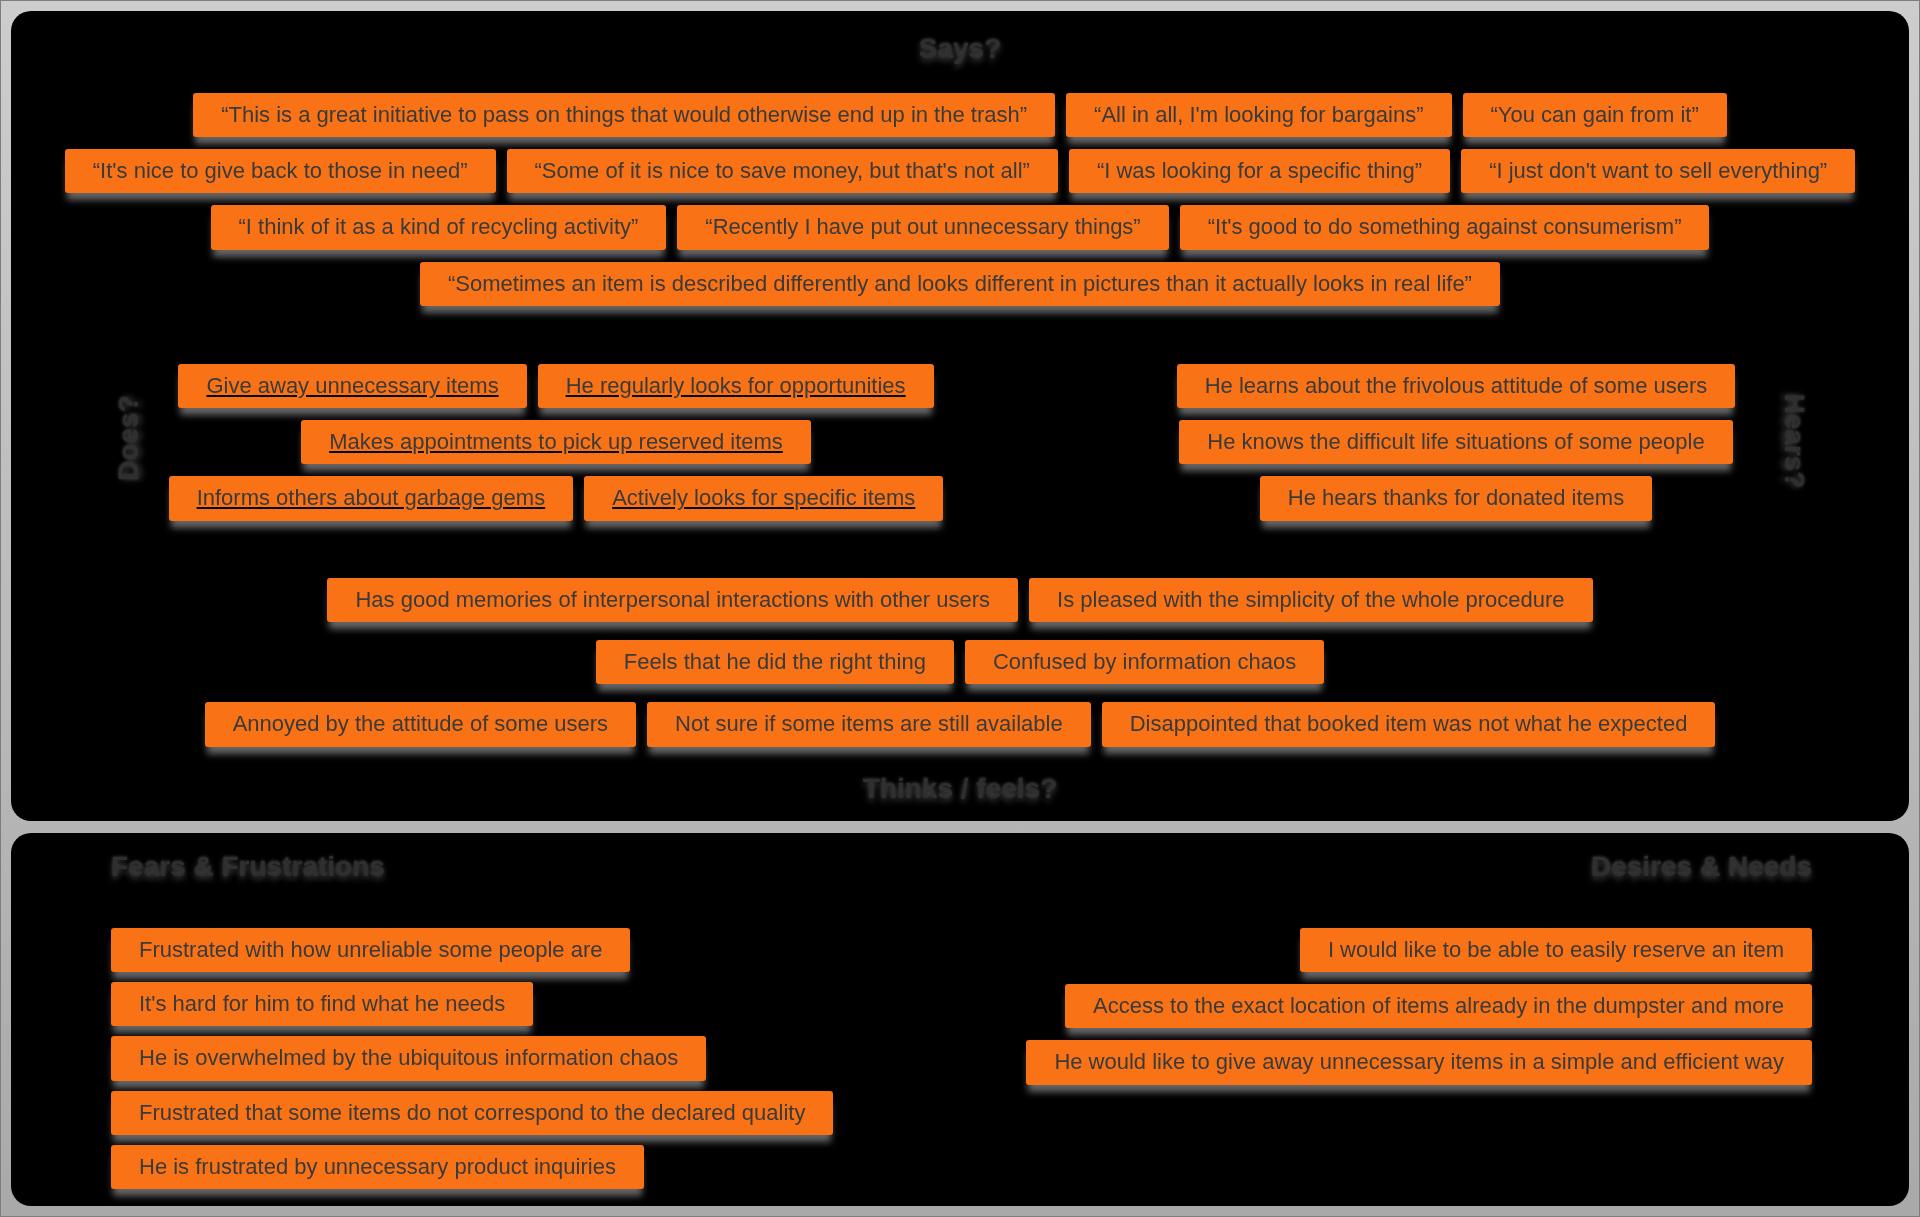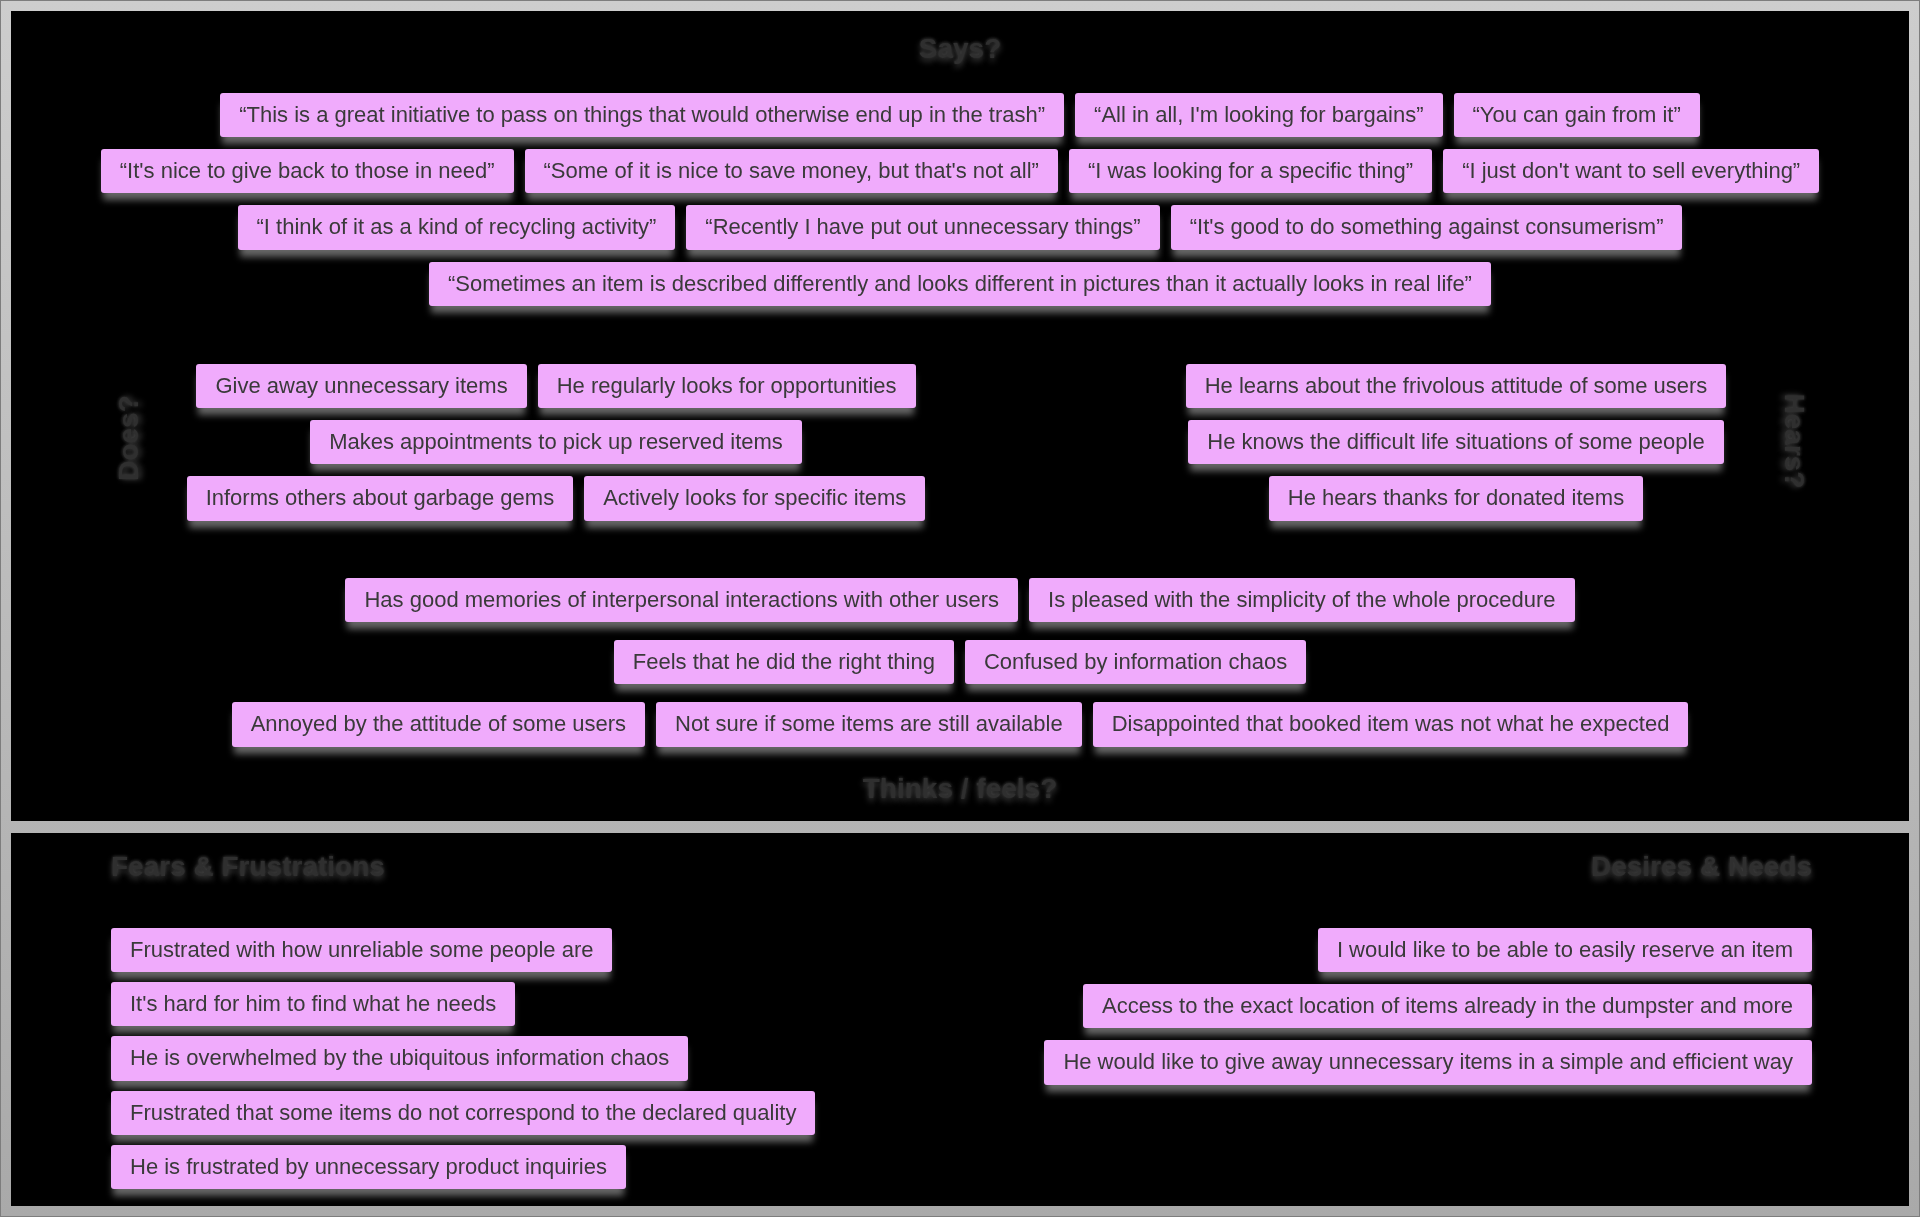--- a/index.html
+++ b/index.html
@@ -2,48 +2,48 @@
 <html><head>
 <meta charset="utf-8">
 <style>
   html,body{margin:0;padding:0;background:#8f8f8f;font-family:"Liberation Sans","DejaVu Sans",sans-serif;}
   .frame{
     width:1920px;height:1217px;box-sizing:border-box;
     background:linear-gradient(180deg,#cdcdcd,#a9a9a9);
     border:1px solid #7d7d7d;
     padding:10px;display:flex;flex-direction:column;gap:12px;
   }
-  .panel{position:relative;background:#000;overflow:hidden;}
+  .panel{position:relative;background:#000;overflow:hidden;border-radius:20px;}
   .top-panel{height:810px;}
   .bottom-panel{flex:1;}
 
   .section-label{
     position:absolute;color:#2f2f2f;font-weight:700;font-size:28px;
     text-shadow:0 3px 6px rgba(125,125,125,0.55),0 -1px 3px rgba(110,110,110,0.35);
     white-space:nowrap;
   }
   .label-center{left:0;right:0;text-align:center;}
   .label-rot{transform:translate(-50%,-50%) rotate(-90deg);}
   .label-rot-cw{transform:translate(-50%,-50%) rotate(90deg);}
 
   .notes-col{position:absolute;display:flex;flex-direction:column;gap:12px;}
   .col-center{left:0;right:0;align-items:center;}
   .col-left{align-items:flex-start;}
   .col-right{align-items:flex-end;}
-  #does-col{top:353px;left:187px;width:716px;align-items:center;}
+  #does-col{top:353px;left:187px;width:716px;align-items:center;text-decoration:underline;}
   #hears-col{top:353px;left:1181px;width:528px;align-items:center;}
   #says-col{top:82px;}
   #thinks-col{top:567px;gap:18px;}
   #fears-col{top:95px;left:100px;gap:10px;}
   #desires-col{top:95px;right:97px;}
 
   .note-row{display:flex;gap:11px;justify-content:center;}
   .note{
-    background:#f0abfc;color:#3a3a3a;font-size:22px;line-height:1.1;
-    padding:10px 19px;border-radius:3px;white-space:nowrap;
+    background:#f97316;color:#3a3a3a;font-size:22px;line-height:1.1;
+    padding:10px 28px;border-radius:3px;white-space:nowrap;
     box-shadow:0 9px 7px -2px rgba(150,150,150,0.68);
   }
 </style>
 </head>
 <body>
 
 <div class="frame">
 
   <div class="panel top-panel">
     <div class="section-label label-center" style="top:22px;">Says?</div>

